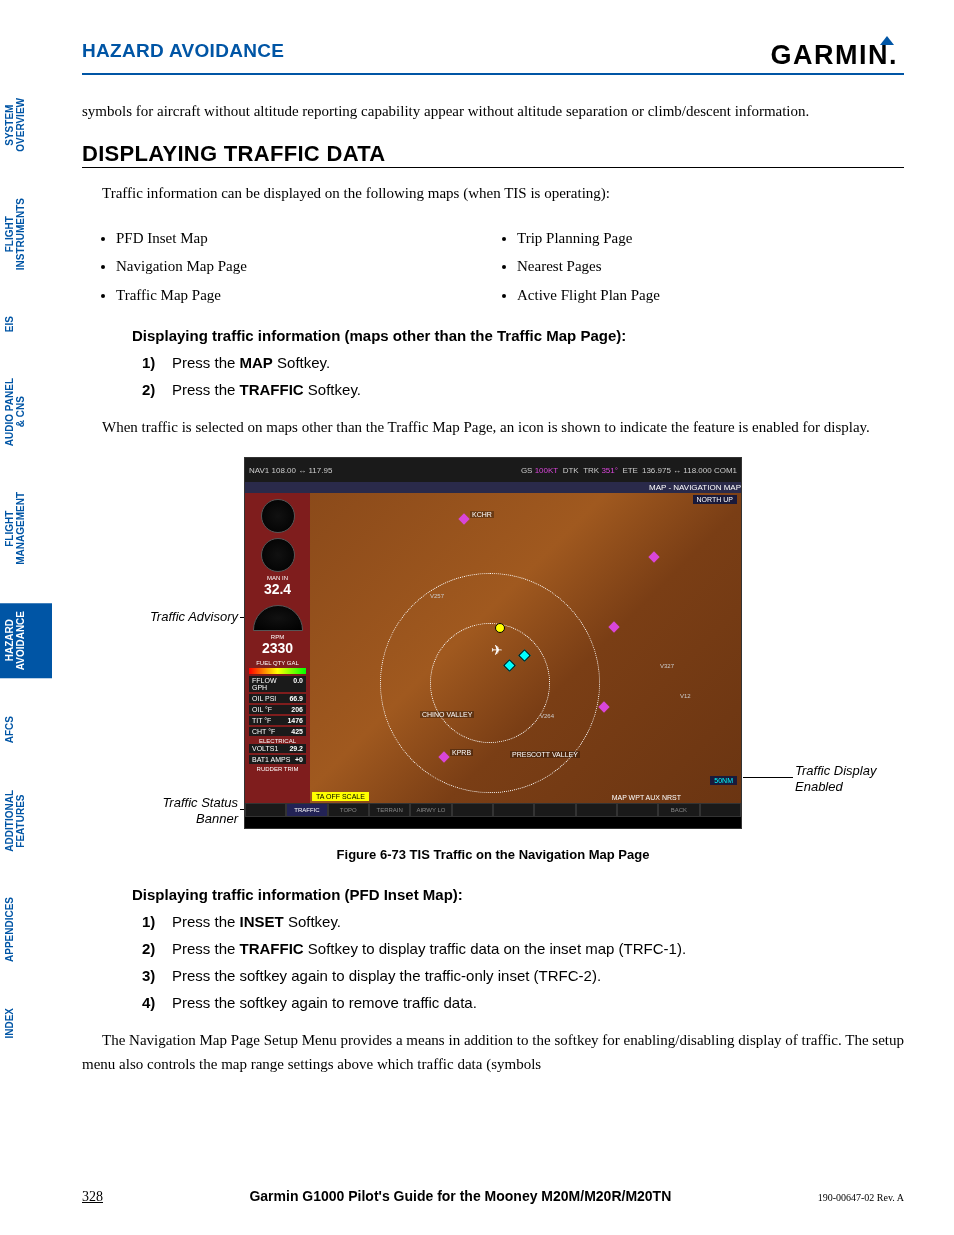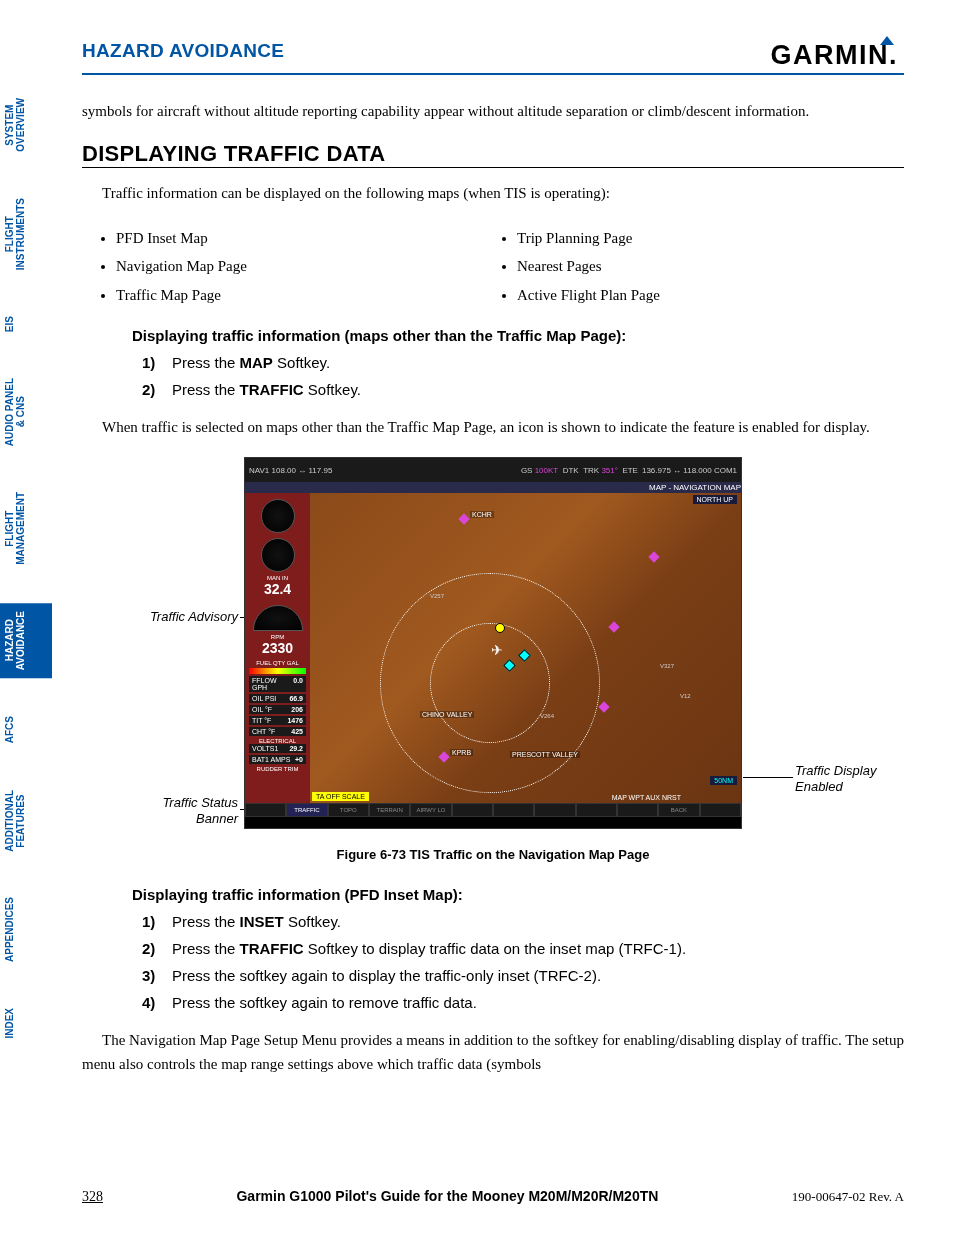--- a/index.html
+++ b/index.html
@@ -44,21 +44,21 @@
   .fig-softkeys { height: 14px; background: #0a0a0a; display: flex; }
   .sk { flex: 1; border: 1px solid #333; background: #1a1a1a; color: #888; font-size: 6px; text-align: center; font-family: Arial, sans-serif; line-height: 12px; }
   .sk.active { background: #225; color: #fff; }
   .callout { position: absolute; font-family: Arial, Helvetica, sans-serif; font-style: italic; font-size: 13px; line-height: 1.2; text-align: right; }
   .callout.right { text-align: left; }
   .callout-line { position: absolute; background: #000; height: 1px; }
   .fig-caption { font-family: Arial, Helvetica, sans-serif; font-weight: bold; font-size: 13px; text-align: center; margin: 14px 0 24px; }
   .footer { position: absolute; bottom: 30px; left: 82px; right: 50px; display: flex; justify-content: space-between; align-items: baseline; font-size: 14px; }
   .footer .pn { font-family: Georgia, serif; text-decoration: underline; }
   .footer .title { font-family: Arial, Helvetica, sans-serif; font-weight: bold; font-size: 14px; }
-  .footer .rev { font-family: Georgia, serif; font-size: 13px; }
+  .footer .rev { font-family: Georgia, serif; font-size: 10px; }
   .wp { position: absolute; width: 8px; height: 8px; background: #d946d9; transform: rotate(45deg); }
   .traffic-sym { position: absolute; width: 10px; height: 10px; background: #ff0; border: 1px solid #000; border-radius: 50%; }
   .traffic-dia { position: absolute; width: 9px; height: 9px; background: #0ff; transform: rotate(45deg); border: 1px solid #000; }
   .ring { position: absolute; border: 1px dotted #fff; border-radius: 50%; }
   .airway { position: absolute; font-size: 6px; color: #ccc; font-family: Arial, sans-serif; }
 </style>
 </head>
 <body>
 
 <div class="page">

